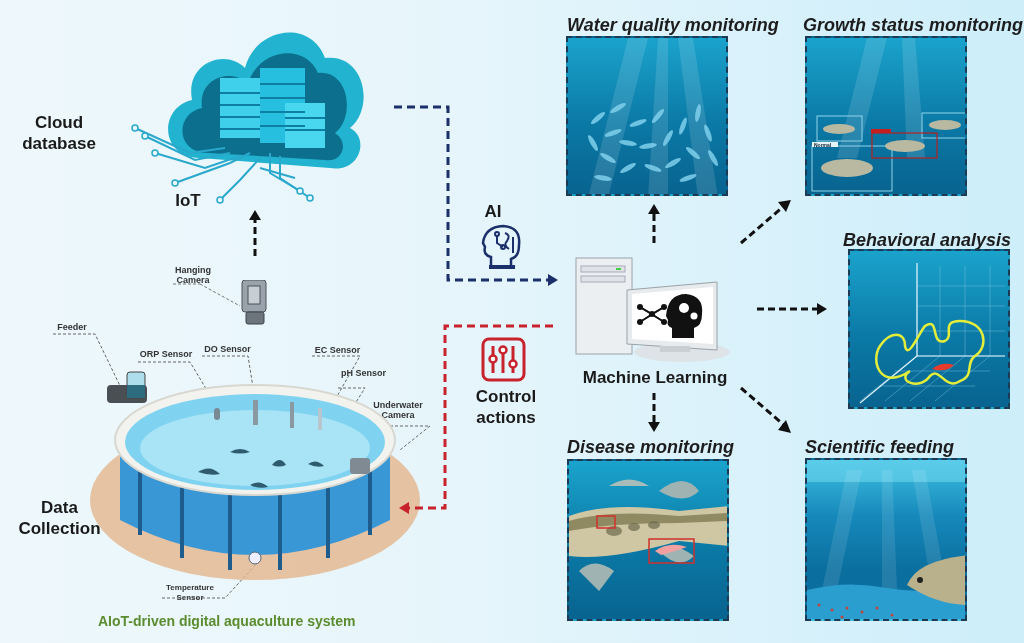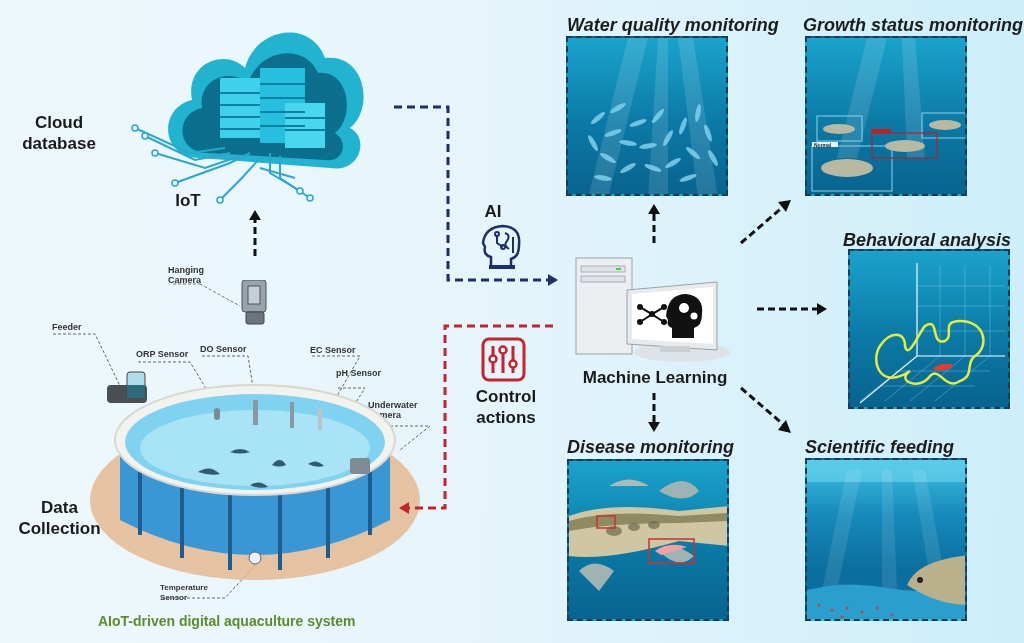--- a/index.html
+++ b/index.html
@@ -3,21 +3,21 @@
 <meta charset="utf-8">
 <style>
   html, body { margin:0; padding:0; }
   body {
     width:1024px; height:643px; overflow:hidden; position:relative;
     background: linear-gradient(90deg, #eef8fc 0%, #e6f5fb 45%, #cdeefa 100%);
     font-family: "Liberation Sans", sans-serif;
   }
   .abs { position:absolute; }
   .label-big { font-weight:bold; font-size:17px; color:#1a1a1a; text-align:center; line-height:21px; }
-  .label-sm { font-size:9px; font-weight:bold; color:#333; text-align:left; line-height:10px; }
+  .label-sm { font-size:9px; font-weight:bold; color:#333; text-align:center; line-height:10px; }
   .panel-title { font-weight:bold; font-size:18px; color:#1d1d1d; text-align:left; white-space:nowrap;font-style:italic; }
   .panel {
     position:absolute; border:2px dashed #1d3a55; box-sizing:border-box; overflow:hidden;
     background: linear-gradient(180deg, #1aa3cc 0%, #0b79a6 55%, #08638f 100%);
   }
   .footer { font-weight:bold; font-size:14px; color:#5b8c2e; }
   svg { display:block; }
 </style>
 </head>
 <body>

